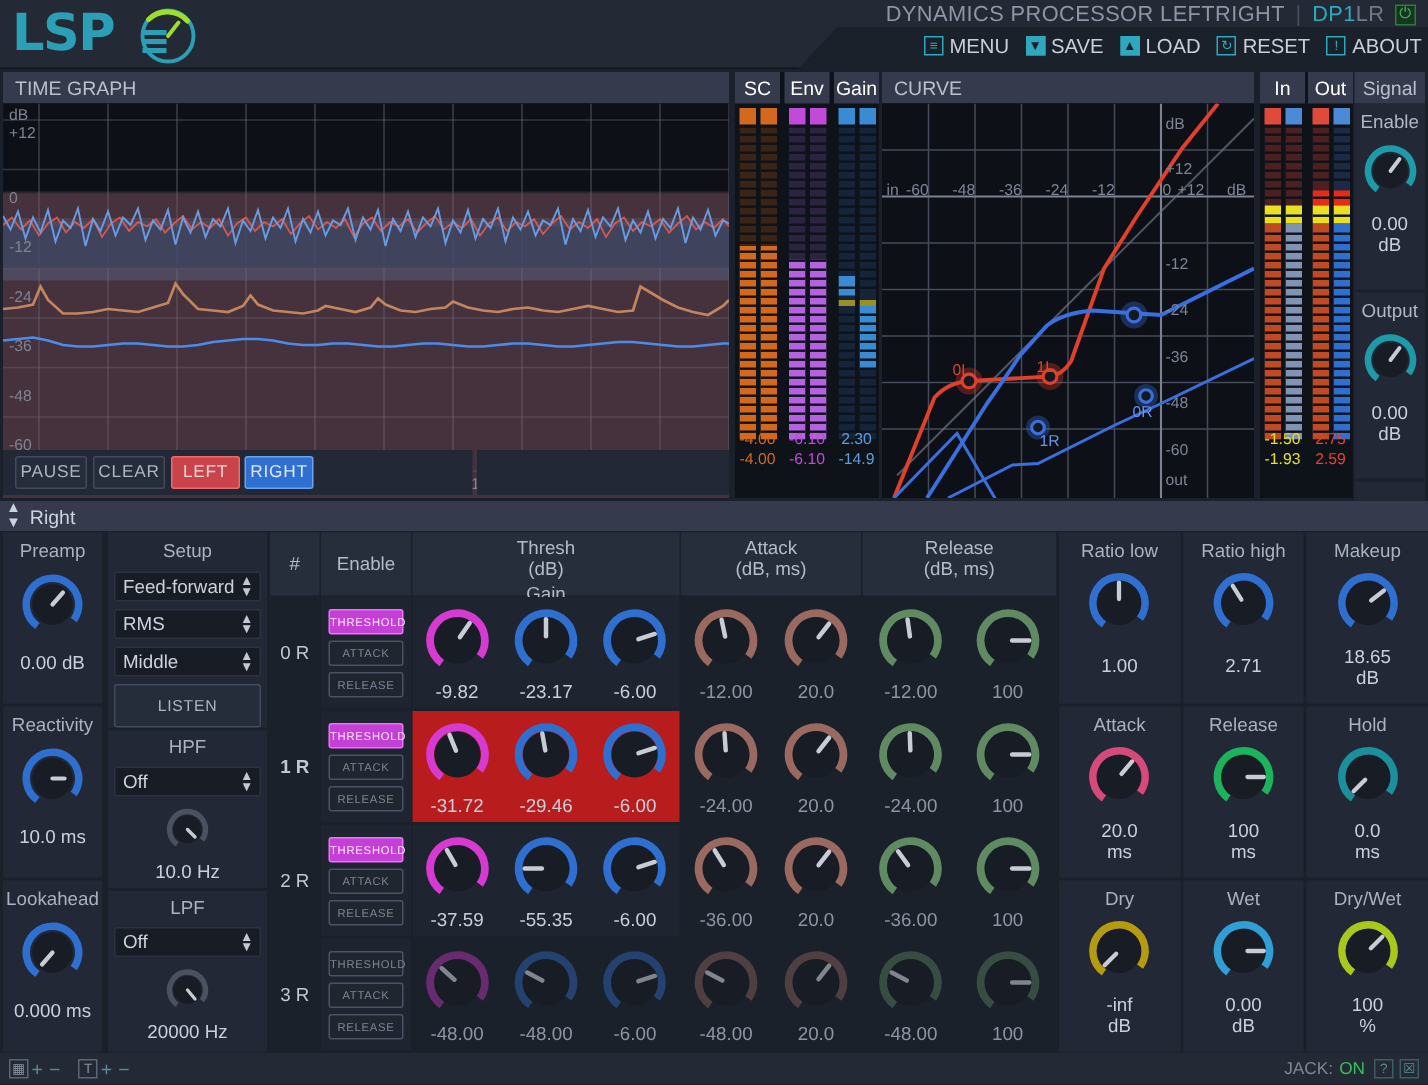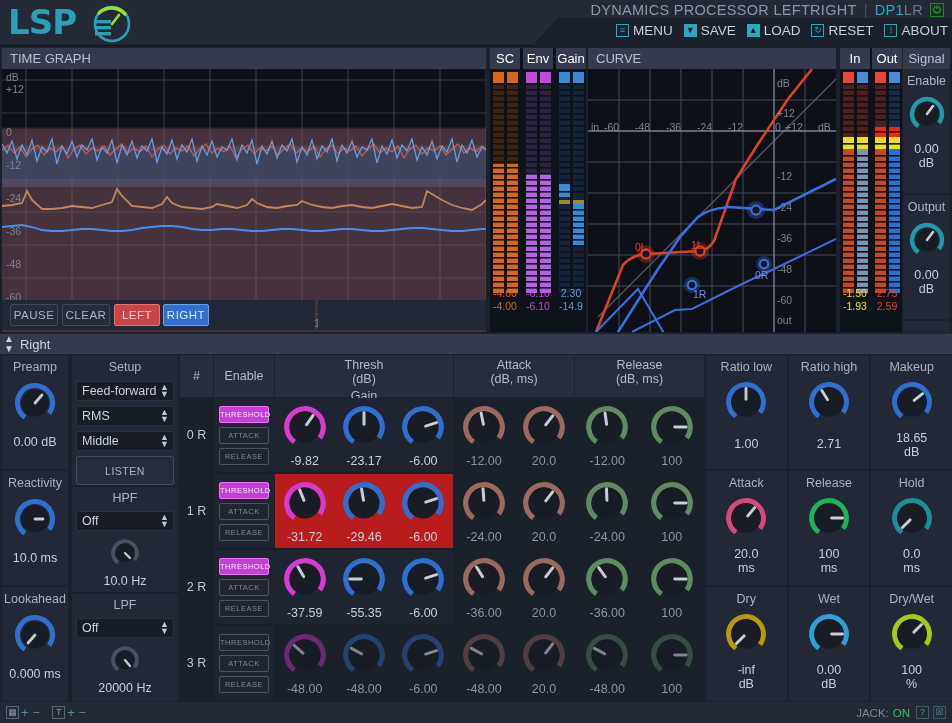--- a/index.html
+++ b/index.html
@@ -1051,21 +1051,21 @@
         <div class="knob" style="width:44px;height:44px;margin:0 auto"><svg width="44" height="44">
     <circle cx="22" cy="22" r="18.259999999999998" fill="none" stroke="#5f8a62" stroke-width="5.192" stroke-dasharray="86.04822278182442 28.682740927274807" transform="rotate(125 22 22)" opacity="1"></circle>
     <circle cx="22" cy="22" r="15.404399999999997" fill="#171c25"></circle>
     <line x1="24.772792" y1="22" x2="36.172048" y2="22" stroke="#c8ccd4" stroke-width="2.992" stroke-linecap="round" opacity="1"></line>
   </svg></div>
         <div class="val dim" style="margin-top:5px">100</div>
               </div>
             </div>
           </div>
           <div style="position:absolute;left:0;top:119px;width:524px;height:74px;">
-            <div style="position:absolute;left:0;top:0;width:33px;height:74px;background:#1b212b;color:#c2c8d3;font-size:12.5px;display:flex;align-items:center;justify-content:center;">1 R</div>
+            <div style="position:absolute;left:0;top:0;width:33px;height:74px;background:#1b212b;color:#c2c8d3;font-size:12.5px;display:flex;align-items:center;justify-content:center;font-weight:bold;">1 R</div>
             <div style="position:absolute;left:34px;top:0;width:60px;height:74px;background:#1e2430;padding:8px 5px;">
               <div class="minibtn act">THRESHOLD</div>
               <div class="minibtn " style="margin-top:4px">ATTACK</div>
               <div class="minibtn " style="margin-top:4px">RELEASE</div>
             </div>
             <div style="position:absolute;left:95px;top:0;width:178px;height:74px;background:#b91c1c;display:flex;padding-top:7px;">
               <div style="flex:1;text-align:center">
         <div class="knob" style="width:44px;height:44px;margin:0 auto"><svg width="44" height="44">
     <circle cx="22" cy="22" r="18.259999999999998" fill="none" stroke="#d63ad0" stroke-width="5.192" stroke-dasharray="86.04822278182442 28.682740927274807" transform="rotate(125 22 22)" opacity="1"></circle>
     <circle cx="22" cy="22" r="15.404399999999997" fill="#171c25"></circle>

